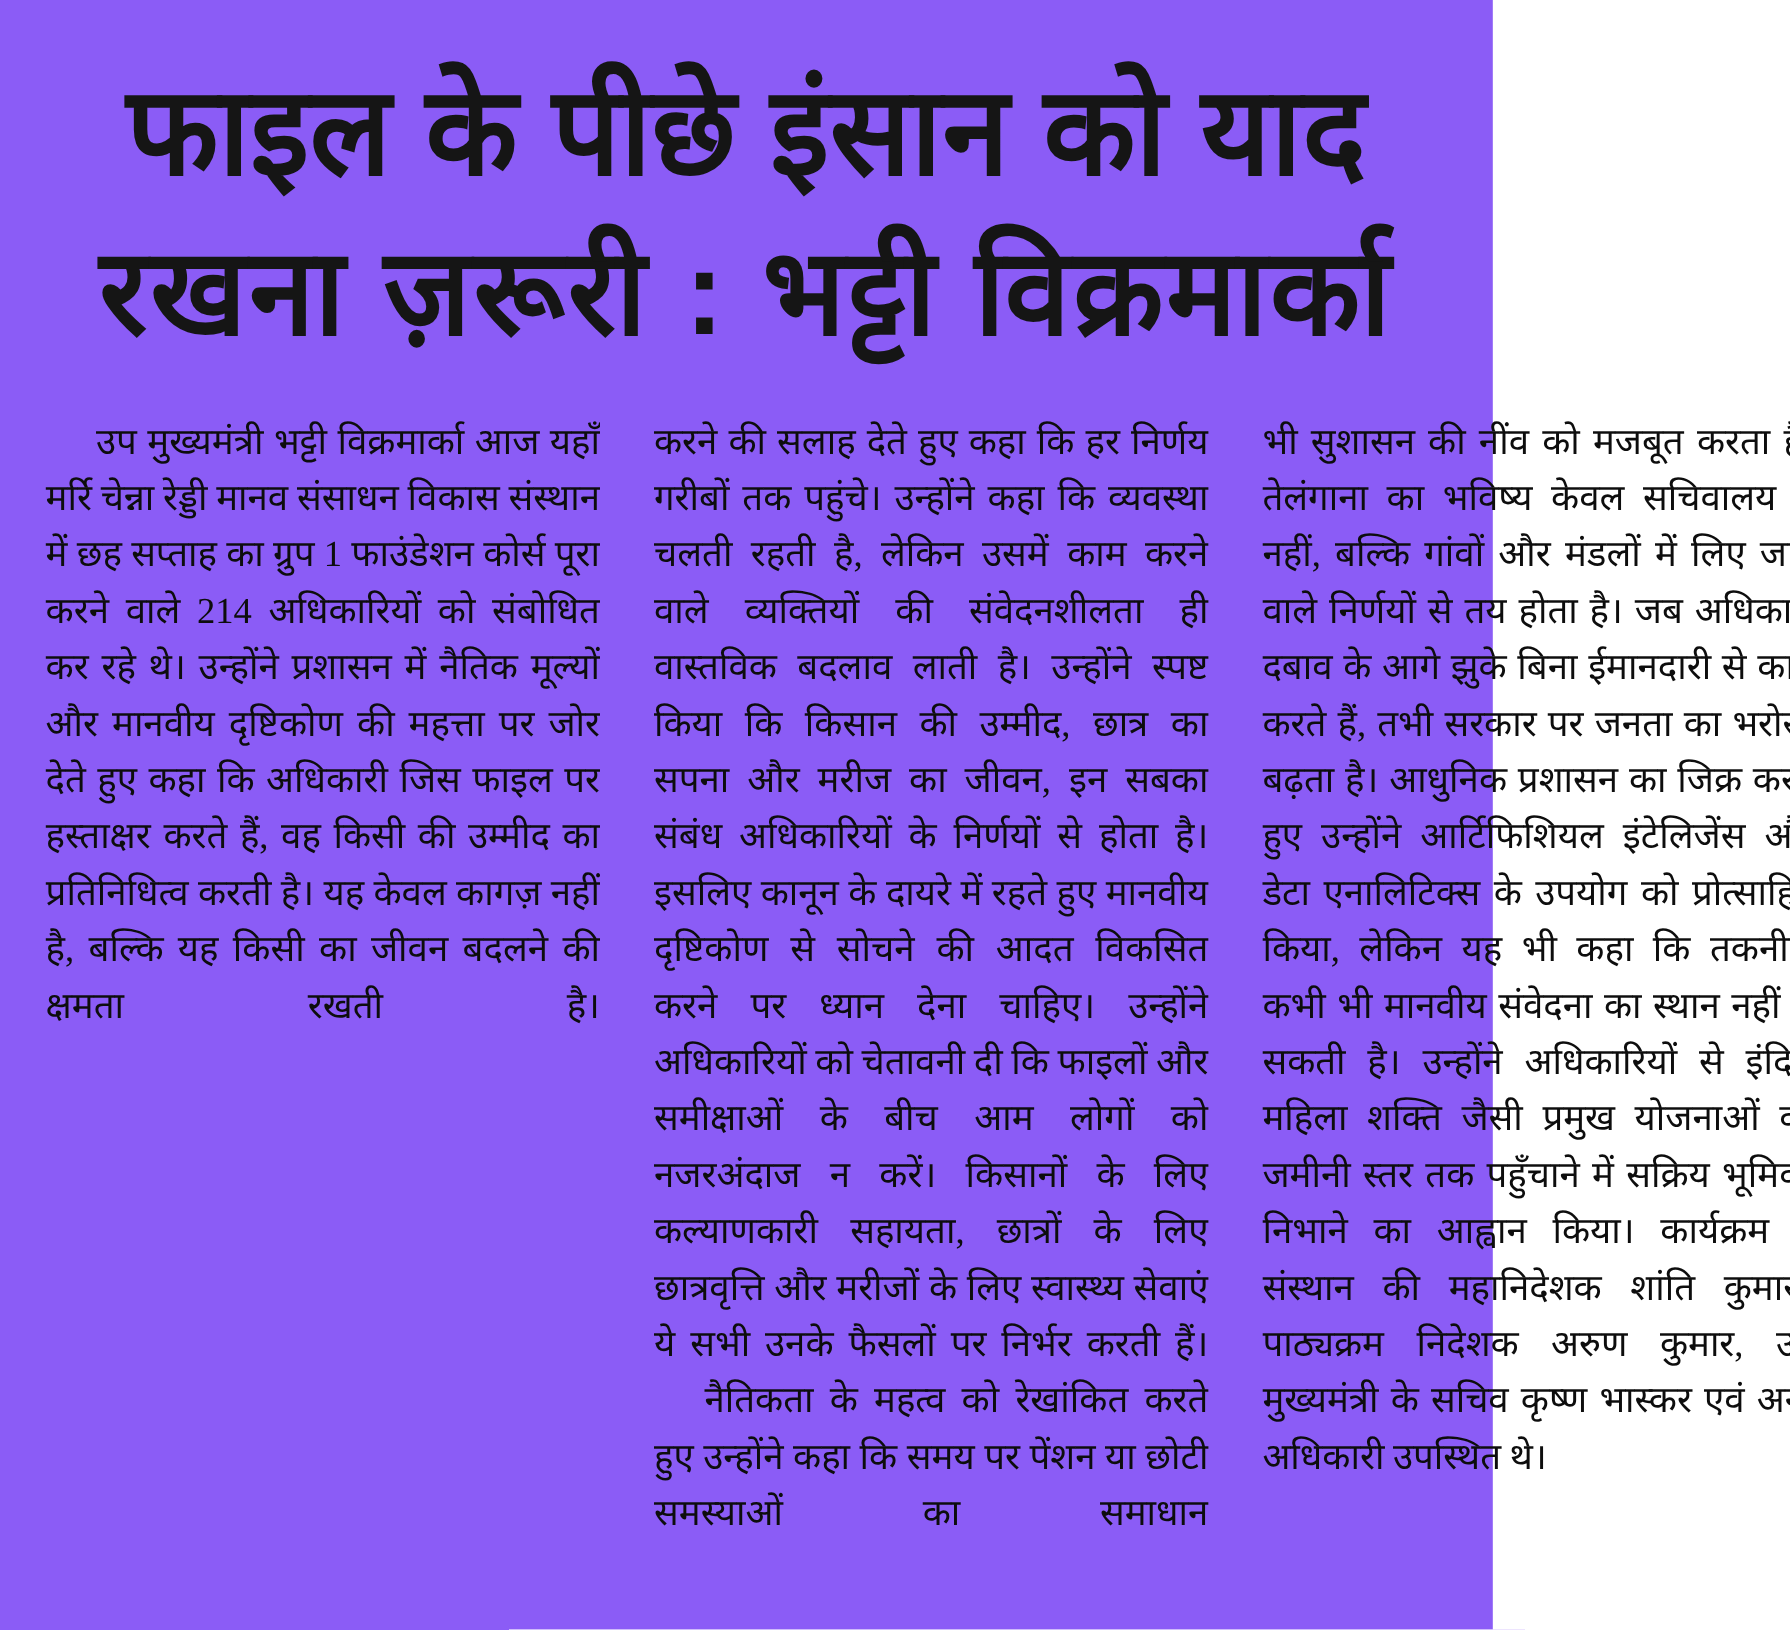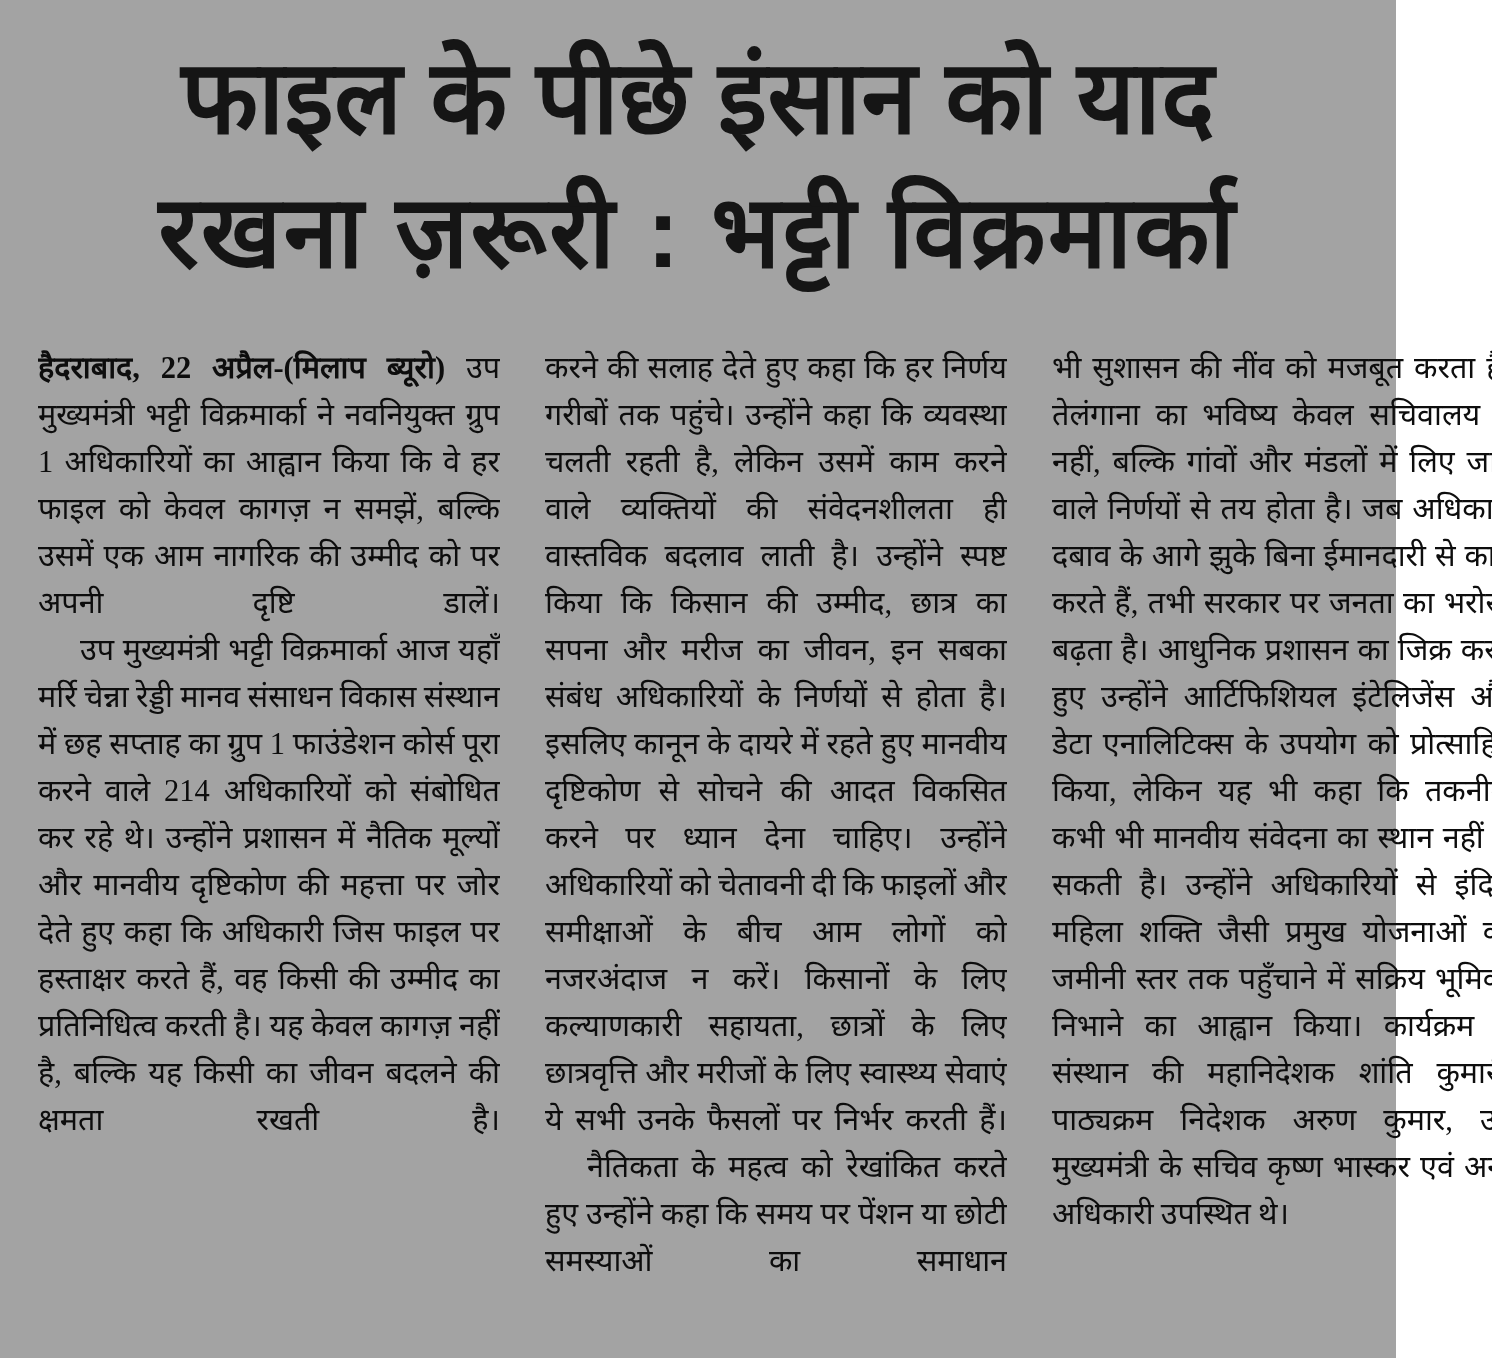--- a/index.html
+++ b/index.html
@@ -12,25 +12,25 @@
     width: 1492px;
     height: 1358px;
     overflow: hidden;
     font-family: "Liberation Serif", "DejaVu Serif", serif;
     color: #111111;
     -webkit-font-smoothing: antialiased;
   }
 
   .clipping {
     position: relative;
-    width: 1396px;
+    width: 1244px;
     height: 1358px;
-    background: #a3a3a3;
+    background: #8b5cf6;
     box-sizing: border-box;
-    padding: 4px;
+    padding: 16px;
   }
 
   
   .headline {
     width: 100%;
     text-align: center;
     padding: 26px 40px 0 40px;
     box-sizing: border-box;
   }
   .headline-line {
@@ -103,22 +103,20 @@
 <div class="clipping">
 
   <div class="headline">
     <span class="headline-line line-1">फाइल के पीछे इंसान को याद</span>
     <span class="headline-line line-2">रखना ज़रूरी : भट्टी विक्रमार्का</span>
   </div>
 
   <div class="columns">
 
     <div class="col">
-      <p class="para flow"><span class="dateline">हैदराबाद, 22 अप्रैल-(मिलाप ब्यूरो)</span>
-        <span>उप मुख्यमंत्री भट्टी विक्रमार्का ने नवनियुक्त ग्रुप 1 अधिकारियों का आह्वान किया कि वे हर फाइल को केवल कागज़ न समझें, बल्कि उसमें एक आम नागरिक की उम्मीद को पर अपनी दृष्टि डालें।</span></p>
       <p class="para indent flow">उप मुख्यमंत्री भट्टी विक्रमार्का आज यहाँ मर्रि चेन्ना रेड्डी मानव संसाधन विकास संस्थान में छह सप्ताह का ग्रुप 1 फाउंडेशन कोर्स पूरा करने वाले 214 अधिकारियों को संबोधित कर रहे थे। उन्होंने प्रशासन में नैतिक मूल्यों और मानवीय दृष्टिकोण की महत्ता पर जोर देते हुए कहा कि अधिकारी जिस फाइल पर हस्ताक्षर करते हैं, वह किसी की उम्मीद का प्रतिनिधित्व करती है। यह केवल कागज़ नहीं है, बल्कि यह किसी का जीवन बदलने की क्षमता रखती है।</p>
     </div>
 
     <div class="col">
       <p class="para flow">करने की सलाह देते हुए कहा कि हर निर्णय गरीबों तक पहुंचे। उन्होंने कहा कि व्यवस्था चलती रहती है, लेकिन उसमें काम करने वाले व्यक्तियों की संवेदनशीलता ही वास्तविक बदलाव लाती है। उन्होंने स्पष्ट किया कि किसान की उम्मीद, छात्र का सपना और मरीज का जीवन, इन सबका संबंध अधिकारियों के निर्णयों से होता है। इसलिए कानून के दायरे में रहते हुए मानवीय दृष्टिकोण से सोचने की आदत विकसित करने पर ध्यान देना चाहिए। उन्होंने अधिकारियों को चेतावनी दी कि फाइलों और समीक्षाओं के बीच आम लोगों को नजरअंदाज न करें। किसानों के लिए कल्याणकारी सहायता, छात्रों के लिए छात्रवृत्ति और मरीजों के लिए स्वास्थ्य सेवाएं ये सभी उनके फैसलों पर निर्भर करती हैं।</p>
       <p class="para indent flow">नैतिकता के महत्व को रेखांकित करते हुए उन्होंने कहा कि समय पर पेंशन या छोटी समस्याओं का समाधान</p>
     </div>
 
     <div class="col">
       <p class="para end">भी सुशासन की नींव को मजबूत करता है। तेलंगाना का भविष्य केवल सचिवालय में नहीं, बल्कि गांवों और मंडलों में लिए जाने वाले निर्णयों से तय होता है। जब अधिकारी दबाव के आगे झुके बिना ईमानदारी से काम करते हैं, तभी सरकार पर जनता का भरोसा बढ़ता है। आधुनिक प्रशासन का जिक्र करते हुए उन्होंने आर्टिफिशियल इंटेलिजेंस और डेटा एनालिटिक्स के उपयोग को प्रोत्साहित किया, लेकिन यह भी कहा कि तकनीक कभी भी मानवीय संवेदना का स्थान नहीं ले सकती है। उन्होंने अधिकारियों से इंदिरा महिला शक्ति जैसी प्रमुख योजनाओं को जमीनी स्तर तक पहुँचाने में सक्रिय भूमिका निभाने का आह्वान किया। कार्यक्रम में संस्थान की महानिदेशक शांति कुमारी, पाठ्यक्रम निदेशक अरुण कुमार, उप मुख्यमंत्री के सचिव कृष्ण भास्कर एवं अन्य अधिकारी उपस्थित थे।</p>

